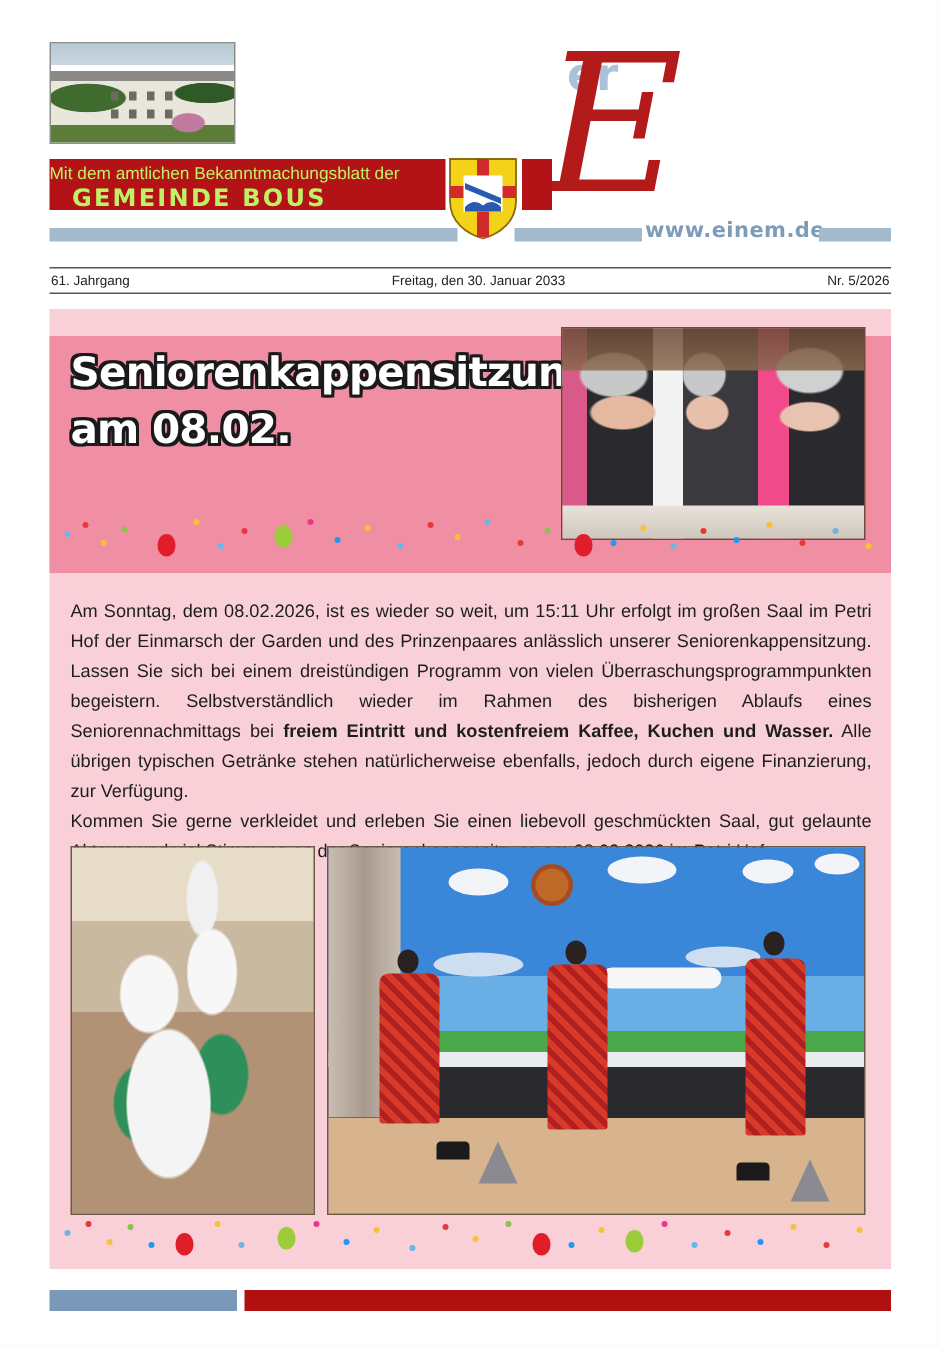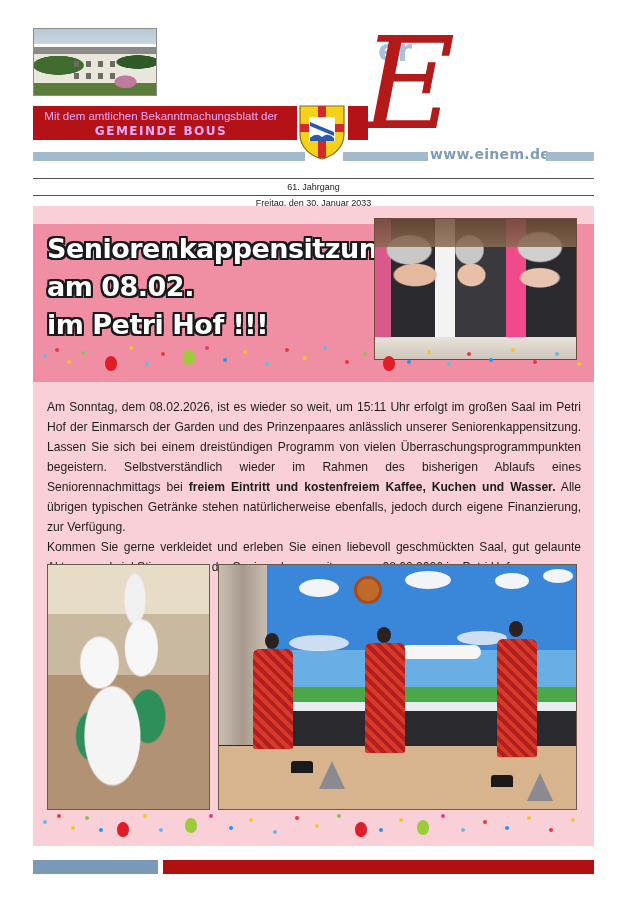--- a/index.html
+++ b/index.html
@@ -35,43 +35,43 @@
     font-family: "DejaVu Serif", serif; font-style: italic; font-size: 128px;
     color: #b31a1a; line-height: 1;
   }
   .mh-echo-rest {
     position: absolute; left: 450px; top: 48px;
     font-family: "DejaVu Sans", sans-serif; font-weight: normal; font-size: 86px;
     color: #b31a1a; line-height: 1; letter-spacing: -2px;
   }
   .mh-redbar {
     position: absolute; left: 33px; top: 106px; width: 264px; height: 34px;
-    background: #b31217; color: #f0abfc; text-align: center; padding-right: 8px;
+    background: #b31217; color: #bef264; text-align: left; padding-right: 8px;
   }
   .mh-redbar .line1 { font-size: 11.5px; line-height: 15px; padding-top: 3px; }
-  .mh-redbar .line2 { font-family: "DejaVu Sans", sans-serif; font-weight: bold; font-size: 12px; letter-spacing: 1.5px; line-height: 15px; }
+  .mh-redbar .line2 { font-family: "DejaVu Sans", sans-serif; font-weight: bold; font-size: 16px; letter-spacing: 1.5px; line-height: 15px; padding-left: 15px; }
   .mh-redbar-right {
     position: absolute; left: 348px; top: 106px; width: 20px; height: 34px; background: #b31217;
   }
   .mh-crest { position: absolute; left: 298px; top: 104px; width: 48px; height: 56px; }
   .mh-bluebar-left { position: absolute; left: 33px; top: 152px; width: 272px; height: 9px; background: #a3b9cc; }
   .mh-bluebar-mid { position: absolute; left: 343px; top: 152px; width: 85px; height: 9px; background: #a3b9cc; }
   .mh-url {
     position: absolute; left: 430px; top: 146px;
     font-family: "DejaVu Sans", sans-serif; font-weight: bold; font-size: 14px; color: #7e9cb9;
     letter-spacing: 0.3px;
   }
   .mh-bluebar-right { position: absolute; left: 546px; top: 152px; width: 48px; height: 9px; background: #a3b9cc; }
 
   
   .info-line {
     position: absolute; left: 33px; top: 178px; width: 561px; height: 18px;
     border-top: 1px solid #555; border-bottom: 1px solid #555;
     display: flex; justify-content: space-between; align-items: center;
-    font-size: 9px; color: #222; padding: 0 1px; flex-direction: column;
+    font-size: 9px; color: #222; padding: 0 1px;
   }
   .info-line span { line-height: 16px; }
 
   
   .panel { position: absolute; left: 33px; top: 206px; width: 561px; height: 640px; background: #f9d0d8; }
   .banner { position: absolute; left: 0; top: 18px; width: 561px; height: 158px; background: #f08fa3; }
   .headline {
     position: absolute; left: 14px; top: 6px;
     font-family: "DejaVu Sans", sans-serif; font-weight: bold; font-size: 27px; line-height: 38px;
     color: #ffffff; letter-spacing: -0.5px;
@@ -178,21 +178,20 @@
   <span>61. Jahrgang</span>
   <span>Freitag, den 30. Januar 2033</span>
   <span>Nr. 5/2026</span>
 </div>
 
 <section class="panel">
   <div class="banner">
     <h1 class="headline">
       <div>Seniorenkappensitzung</div>
       <div>am 08.02.</div>
-      <div>im Petri Hof !!!</div>
     </h1>
 
     <div class="photo-top">
       <div class="bg"></div>
       <div class="tbl"></div>
     </div>
 
     <div class="confetti" style="top:118px">
       <i style="left:10px;top:12px;background:#6bb6e8"></i>
       <i style="left:22px;top:6px;background:#e63a3a"></i>

